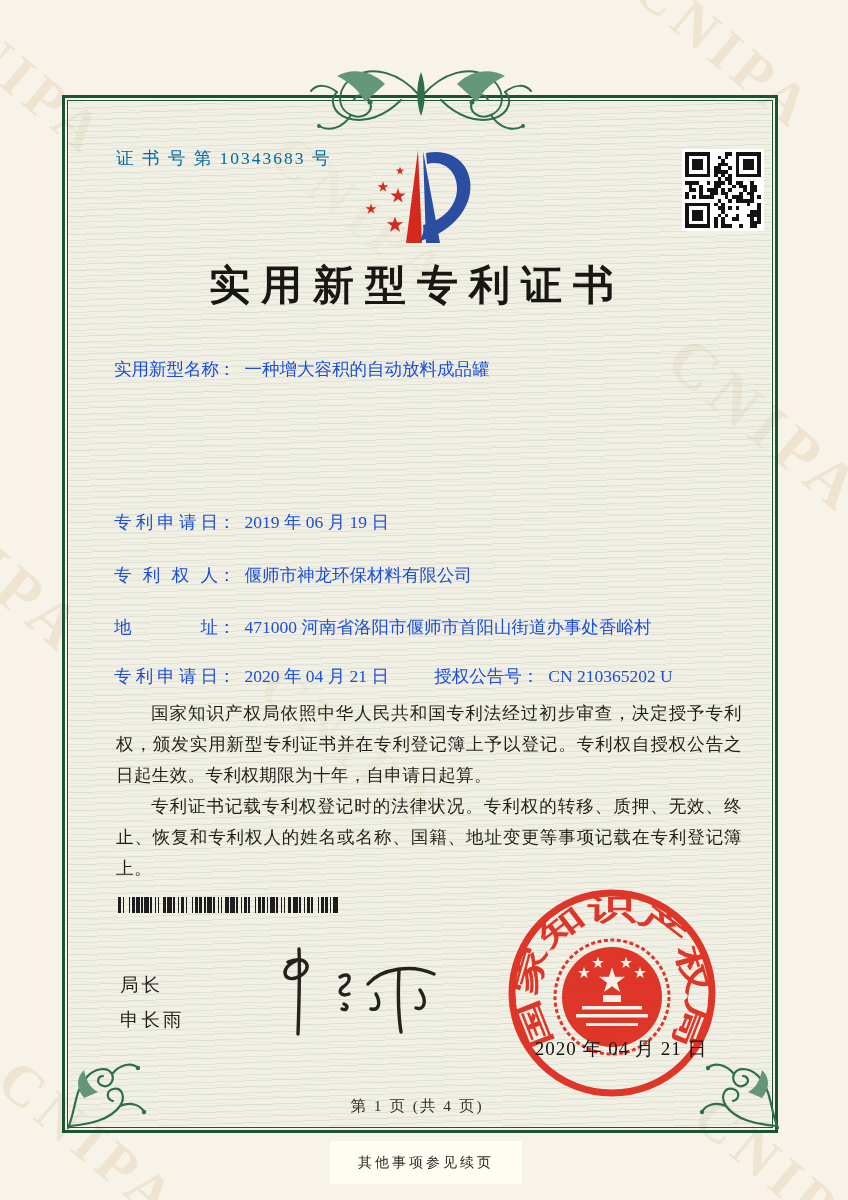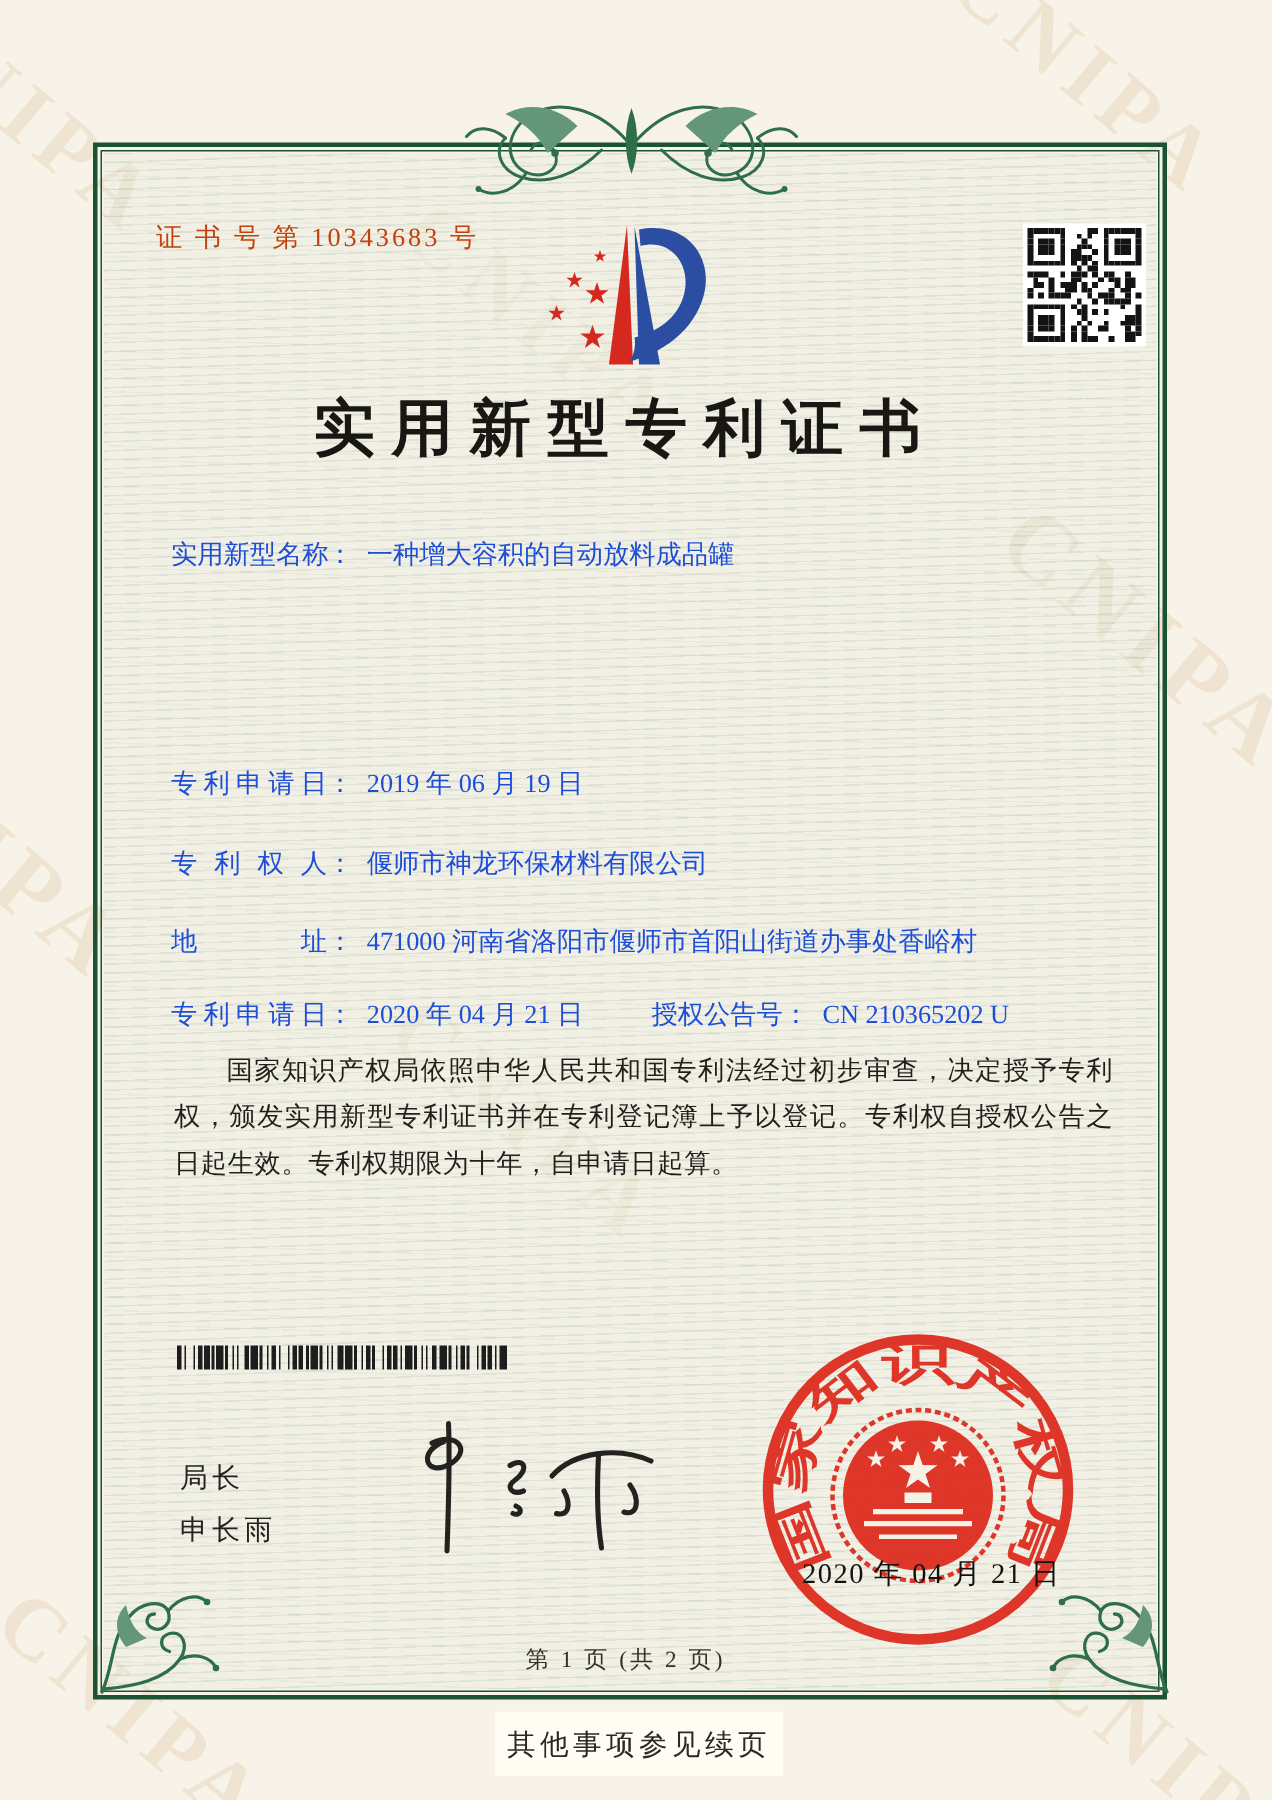--- a/index.html
+++ b/index.html
@@ -27,21 +27,21 @@
   .frame::after{
     content:""; position:absolute; inset:4px;
     background:
       repeating-linear-gradient(178deg, rgba(120,160,130,.16) 0 1px, rgba(0,0,0,0) 1px 6px),
       repeating-linear-gradient(2deg, rgba(150,180,155,.10) 0 1px, rgba(0,0,0,0) 1px 9px),
       rgba(228,234,222,.30);
   }
   .orn{position:absolute; z-index:3;}
   
   .z{position:absolute; z-index:4;}
-  .cert-no{left:104px; top:146px; font-size:17.5px; letter-spacing:2px; color:#c2410c;}
+  .cert-no{left:116px; top:146px; font-size:17.5px; letter-spacing:2px; color:#0369a1;}
   .logo{left:360px; top:146px;}
   .qr{left:682px; top:149px; width:76px; height:76px; background:#fff; padding:3px;
       display:grid; grid-template-columns:repeat(21,1fr); grid-template-rows:repeat(21,1fr);}
   .qr div{width:100%;height:100%;}
   .title{left:62px; top:258px; width:710px; text-align:center; font-size:41px;
          font-weight:bold; letter-spacing:11px; color:#191713;}
   .frow{left:114px; font-size:17.5px; white-space:nowrap; color:#1d4ed8;}
   .flabel{display:inline-block; width:104px; text-align:justify; text-align-last:justify;}
   .fvalue{margin-left:9px;}
   .f0{top:357px;} .f1{top:410px;} .f2{top:461px;} .f3{top:510px;} .f4{top:563px;} .f5{top:615px;}
@@ -54,21 +54,21 @@
   .signer{left:120px; font-size:18.5px; letter-spacing:3px; color:#242220;}
   .signer-title{top:972px;} .signer-name{top:1007px;}
   .sig{left:248px; top:944px;}
   .seal{left:504px; top:885px; opacity:.94;}
   .seal-date{left:516px; top:1036px; width:210px; text-align:center; font-size:19px;
              letter-spacing:1px; color:#14120f; z-index:5;}
   .pageno{left:62px; top:1096px; width:710px; text-align:center; font-size:15.5px;
           letter-spacing:2px; color:#33302a;}
   .contbox{left:330px; top:1141px; width:192px; height:43px; background:#fefcf3;
            display:flex; align-items:center; justify-content:center;
-           font-size:19px; letter-spacing:3px; color:#2b2923;}
+           font-size:14px; letter-spacing:3px; color:#2b2923;}
 </style>
 </head>
 <body>
 
 <div class="page">
 
   <div class="wm wm1">CNIPA</div>
   <div class="wm wm2">CNIPA</div>
   <div class="wm wm3">CNIPA</div>
   <div class="wm wm4">CNIPA</div>
@@ -593,20 +593,21 @@
     <span class="flabel">地址</span><span>：</span><span class="fvalue">471000 河南省洛阳市偃师市首阳山街道办事处香峪村</span>
   </div>
 
   <div class="z frow grant">
     <span class="flabel">专利申请日</span><span>：</span><span class="fvalue">2020 年 04 月 21 日</span>
     <span class="pair2">授权公告号</span><span>：</span><span class="fvalue">CN 210365202 U</span>
   </div>
 
   <div class="z paras">
     <p>国家知识产权局依照中华人民共和国专利法经过初步审查，决定授予专利权，颁发实用新型专利证书并在专利登记簿上予以登记。专利权自授权公告之日起生效。专利权期限为十年，自申请日起算。</p>
+    <p>专利证书记载专利权登记时的法律状况。专利权的转移、质押、无效、终止、恢复和专利权人的姓名或名称、国籍、地址变更等事项记载在专利登记簿上。</p>
   </div>
 
   <div class="z barcode" id="barcode">
       <div style="width: 3.1px; background: rgb(29, 29, 29);"></div>
       <div style="width: 1.55px; background: transparent;"></div>
       <div style="width: 1.55px; background: rgb(29, 29, 29);"></div>
       <div style="width: 4.65px; background: transparent;"></div>
       <div style="width: 1.55px; background: rgb(29, 29, 29);"></div>
       <div style="width: 1.55px; background: transparent;"></div>
       <div style="width: 3.1px; background: rgb(29, 29, 29);"></div>
@@ -736,17 +737,17 @@
       <use href="#st-s" fill="#f8f3e8" transform="translate(14,-34) scale(0.48)"></use>
       <use href="#st-s" fill="#f8f3e8" transform="translate(28,-24) scale(0.48)"></use>
       <rect x="-9" y="-2" width="18" height="7" fill="#f8f3e8"></rect>
       <rect x="-30" y="9" width="60" height="3.5" fill="#f8f3e8"></rect>
       <rect x="-36" y="17" width="72" height="3.5" fill="#f8f3e8"></rect>
       <rect x="-26" y="26" width="52" height="3" fill="#f8f3e8"></rect>
     </g>
   </svg>
   <div class="z seal-date">2020 年 04 月 21 日</div>
 
-  <div class="z pageno">第 1 页 (共 2 页)</div>
+  <div class="z pageno">第 1 页 (共 4 页)</div>
 
   <div class="z contbox">其他事项参见续页</div>
 
 </div>
 
 </body></html>

